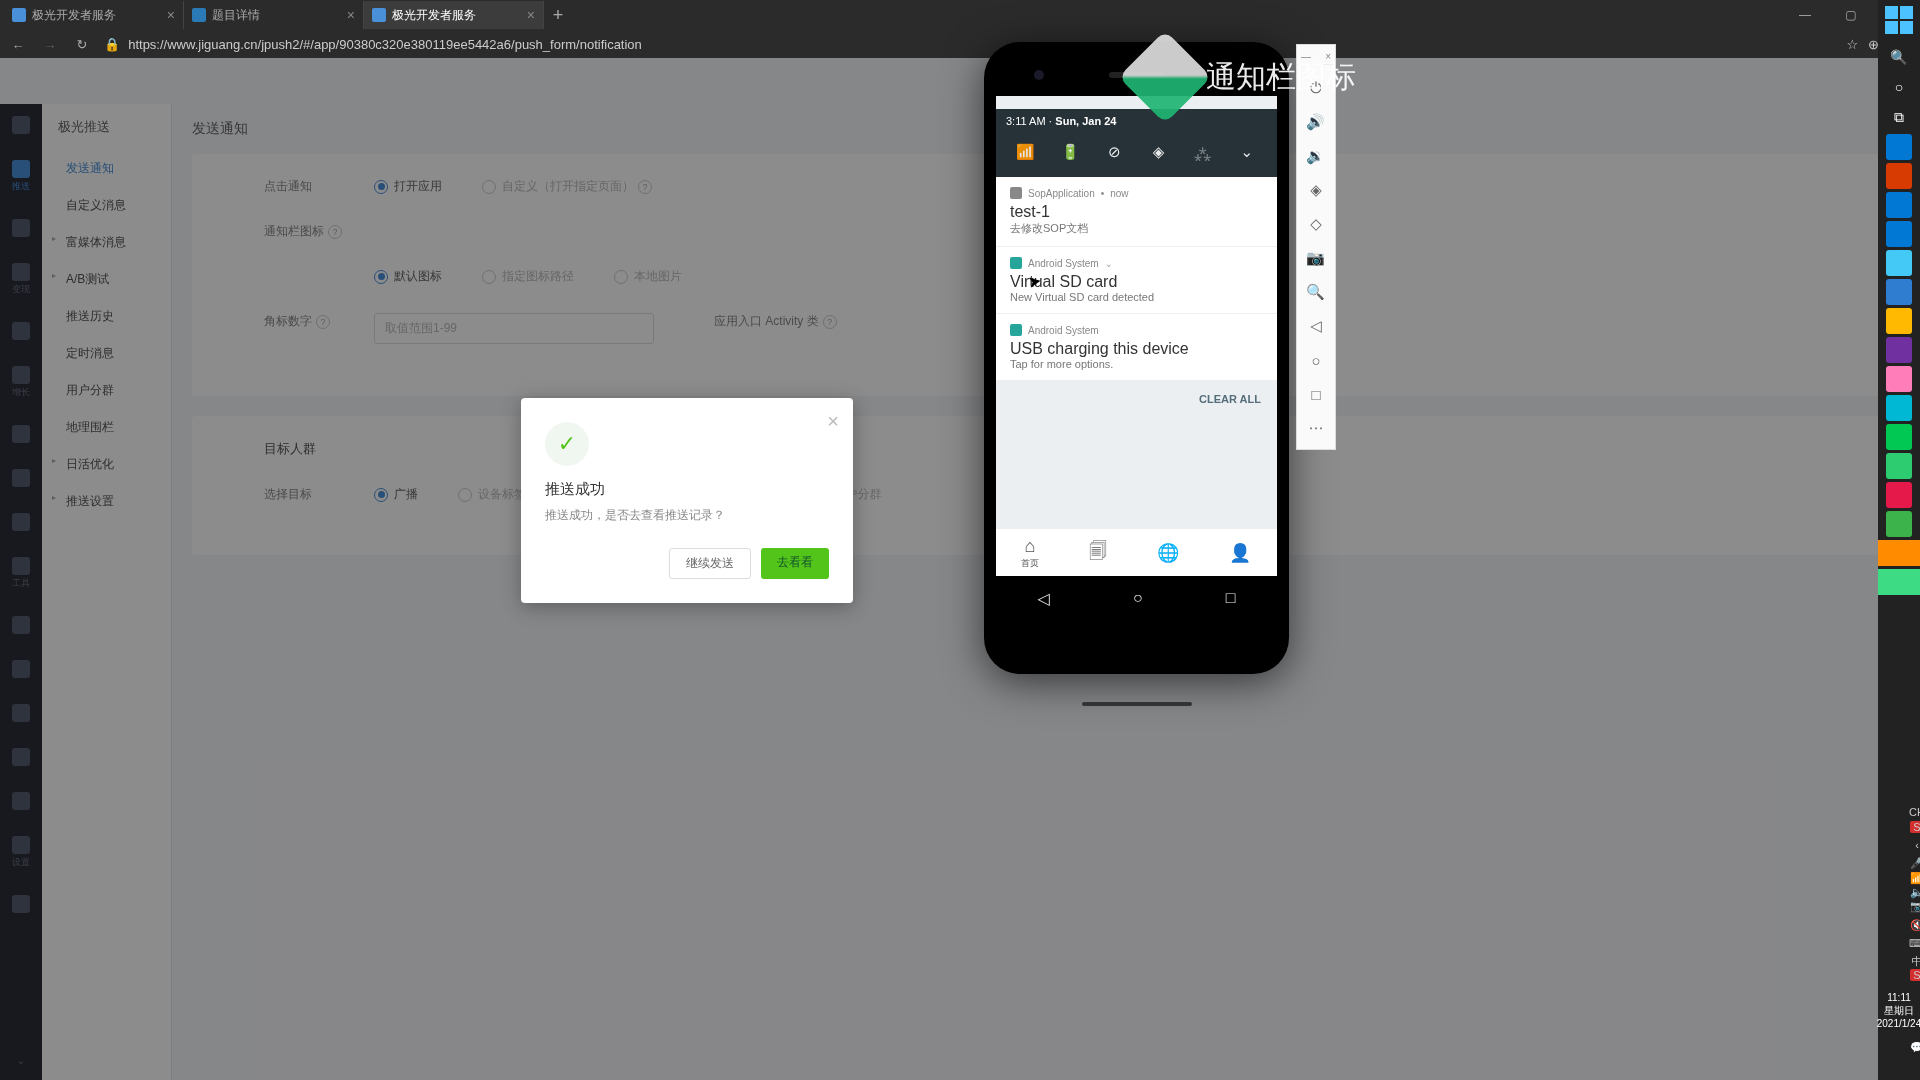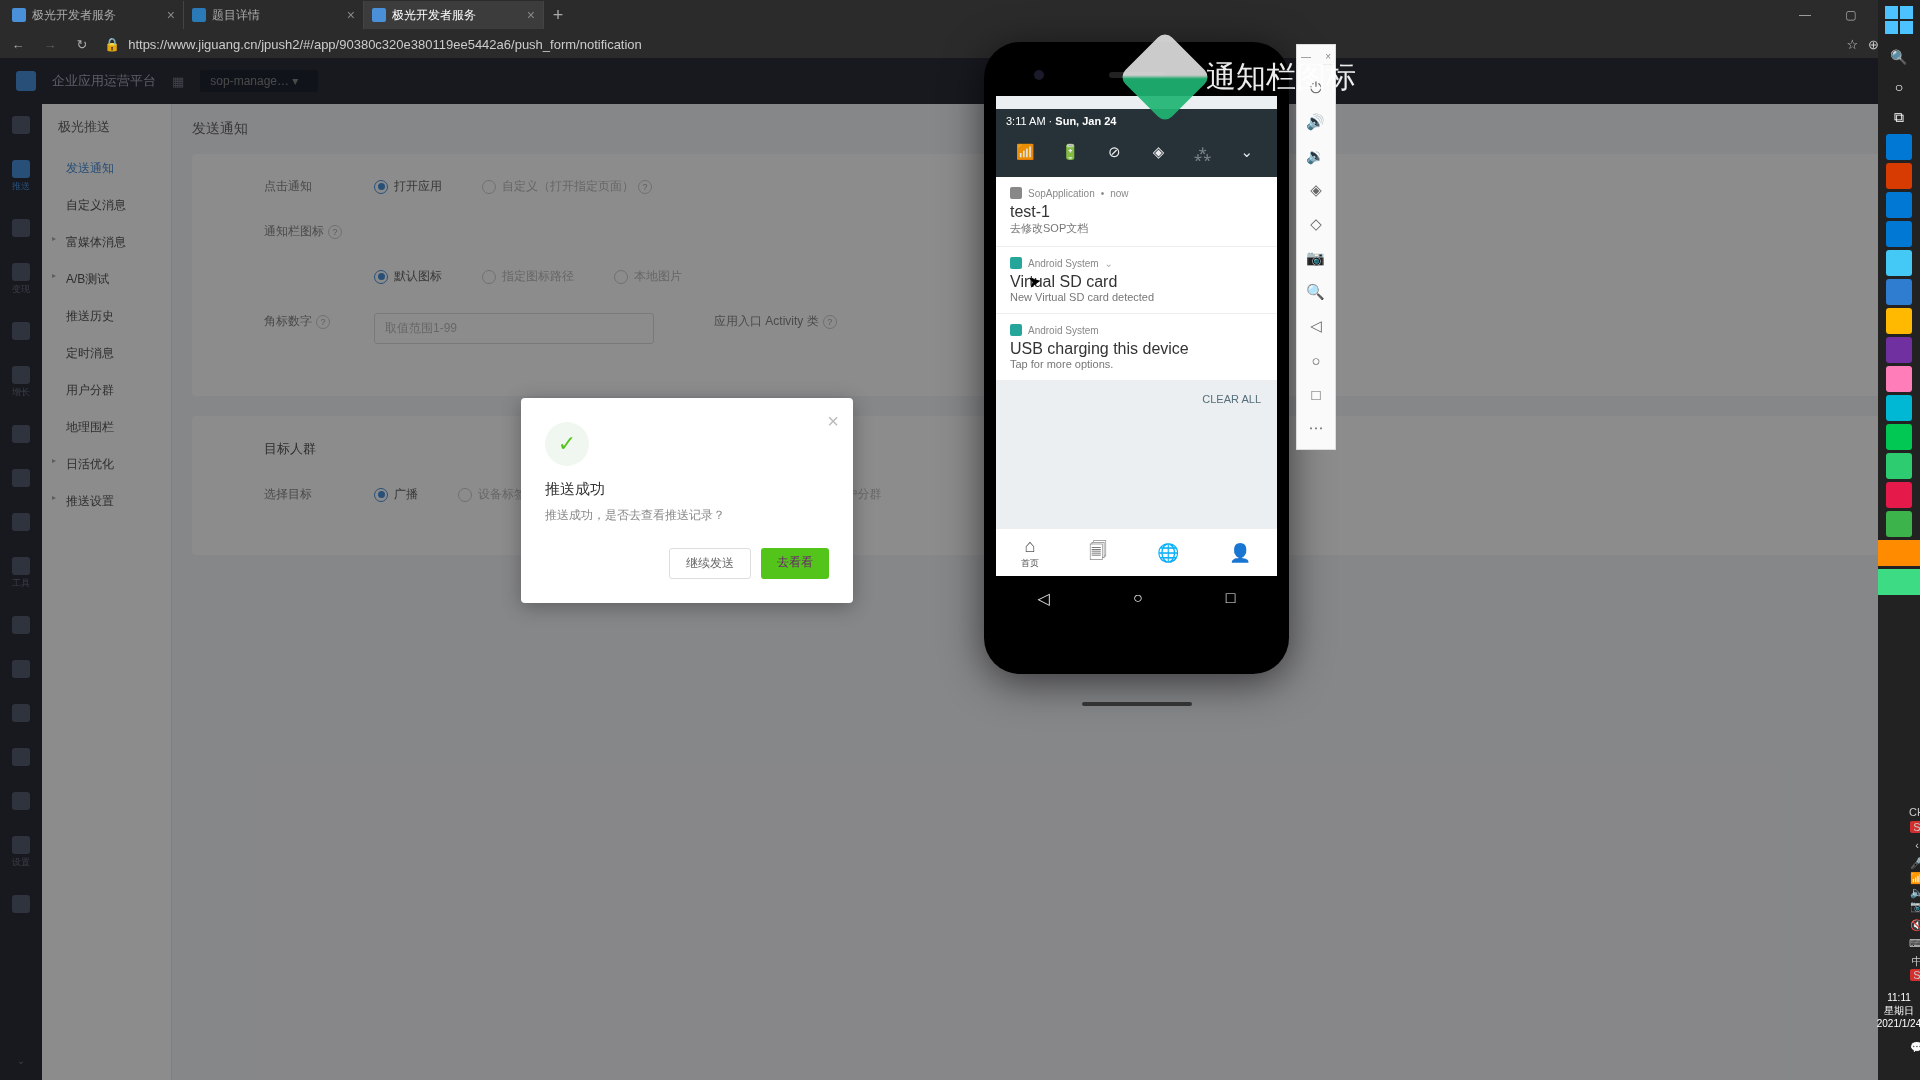--- a/index.html
+++ b/index.html
@@ -58,38 +58,38 @@
 
 
 .dialog { position: absolute; z-index: 10; left: 521px; top: 398px; width: 332px; background: #fff; border-radius: 4px; box-shadow: 0 4px 20px rgba(0,0,0,0.3); padding: 24px; }
 .dialog .dclose { position: absolute; top: 12px; right: 14px; color: #bbb; font-size: 20px; }
 .dialog .check { width: 44px; height: 44px; border-radius: 50%; background: #f0f7f0; display: flex; align-items: center; justify-content: center; color: #52c41a; font-size: 22px; margin-bottom: 14px; }
 .dialog .dtitle { font-size: 15px; color: #333; margin-bottom: 8px; }
 .dialog .dmsg { font-size: 12px; color: #888; margin-bottom: 24px; }
 .dialog .dacts { display: flex; justify-content: flex-end; gap: 10px; }
 .dialog .dbtn { padding: 6px 16px; font-size: 12px; border-radius: 3px; }
 .dialog .dbtn.sec { border: 1px solid #ddd; color: #666; background: #fff; }
-.dialog .dbtn.pri { background: #52c41a; color: #701a75; }
+.dialog .dbtn.pri { background: #52c41a; color: #14532d; }
 
 
 .phone-frame { position: absolute; z-index: 20; left: 984px; top: 42px; width: 305px; height: 632px; background: #000; border-radius: 36px; padding: 54px 12px 54px 12px; box-shadow: 0 8px 40px rgba(0,0,0,0.6); }
 .phone-speaker { position: absolute; top: 30px; left: 50%; transform: translateX(-50%); width: 56px; height: 6px; background: #222; border-radius: 3px; }
 .phone-cam { position: absolute; top: 28px; left: 50px; width: 10px; height: 10px; background: #1a1a2a; border-radius: 50%; }
 .phone-screen { width: 100%; height: 100%; background: #eceff1; position: relative; overflow: hidden; }
 .phone-shade { background: #263238; color: #fff; }
 .phone-status { display: flex; justify-content: space-between; padding: 6px 10px; font-size: 11px; font-weight: 500; margin-top: 13px; }
 .phone-qs { display: flex; justify-content: space-around; padding: 10px 8px 14px; align-items: center; }
 .qs-icon { width: 20px; height: 20px; opacity: 0.9; font-size: 15px; text-align: center; }
 .notif { background: #fff; margin: 0; padding: 10px 14px; border-bottom: 1px solid #eee; font-size: 11px; }
 .notif-app { display: flex; align-items: center; gap: 6px; color: #888; font-size: 10px; margin-bottom: 4px; }
 .notif-app .aicon { width: 12px; height: 12px; background: #888; border-radius: 2px; }
 .notif-app .aicon.sys { background: #26a69a; }
 .notif-title { color: #333; font-size: 16px; }
 .notif-body { color: #777; font-size: 11px; }
-.clear-all { text-align: right; padding: 12px 16px; font-size: 11px; color: #546e7a; font-weight: 400; background: #eceff1; margin-left: 27px; }
+.clear-all { text-align: right; padding: 12px 16px; font-size: 11px; color: #546e7a; font-weight: 700; background: #eceff1; margin-left: 27px; }
 .phone-bottom-bar { position: absolute; bottom: 44px; left: 0; right: 0; background: #fff; height: 48px; display: flex; justify-content: space-around; align-items: center; border-top: 1px solid #eee; }
 .phone-bottom-bar .bicon { font-size: 18px; color: #555; text-align: center; }
 .phone-bottom-bar .bicon .blbl { font-size: 9px; display: block; }
 .phone-navbar { position: absolute; bottom: 0; left: 0; right: 0; height: 44px; background: #000; display: flex; justify-content: space-around; align-items: center; color: #fff; font-size: 16px; }
 .phone-navbar span { opacity: 0.9; }
 .phone-home-ind { position: absolute; bottom: -32px; left: 50%; transform: translateX(-50%); width: 110px; height: 4px; background: #333; border-radius: 2px; }
 
 
 .phone-tools { position: absolute; z-index: 21; left: 1296px; top: 44px; width: 40px; background: #fafafa; border: 1px solid #ddd; display: flex; flex-direction: column; align-items: center; padding: 4px 0; }
 .phone-tools .thead { width: 100%; display: flex; justify-content: space-between; padding: 2px 4px; font-size: 10px; color: #888; border-bottom: 1px solid #eee; margin-bottom: 6px; }
@@ -147,26 +147,20 @@
     </div>
     <div class="addr-right">
       <span>☆</span>
       <span>⊕</span>
       <span>⋯</span>
     </div>
   </div>
 </div>
 
 <div class="page">
-  <div class="topbar">
-    <span class="logo"></span>
-    <span>企业应用运营平台</span>
-    <span style="opacity:.6">▦</span>
-    <span class="app-sel"><span>sop-manage…</span> ▾</span>
-  </div>
 
   <div class="left-rail">
       <div class="rail-item">
         <div class="rail-icon"></div>
       </div>
       <div class="rail-item active">
         <div class="rail-icon"></div>
         <div class="rail-label">推送</div>
       </div>
       <div class="rail-item">

